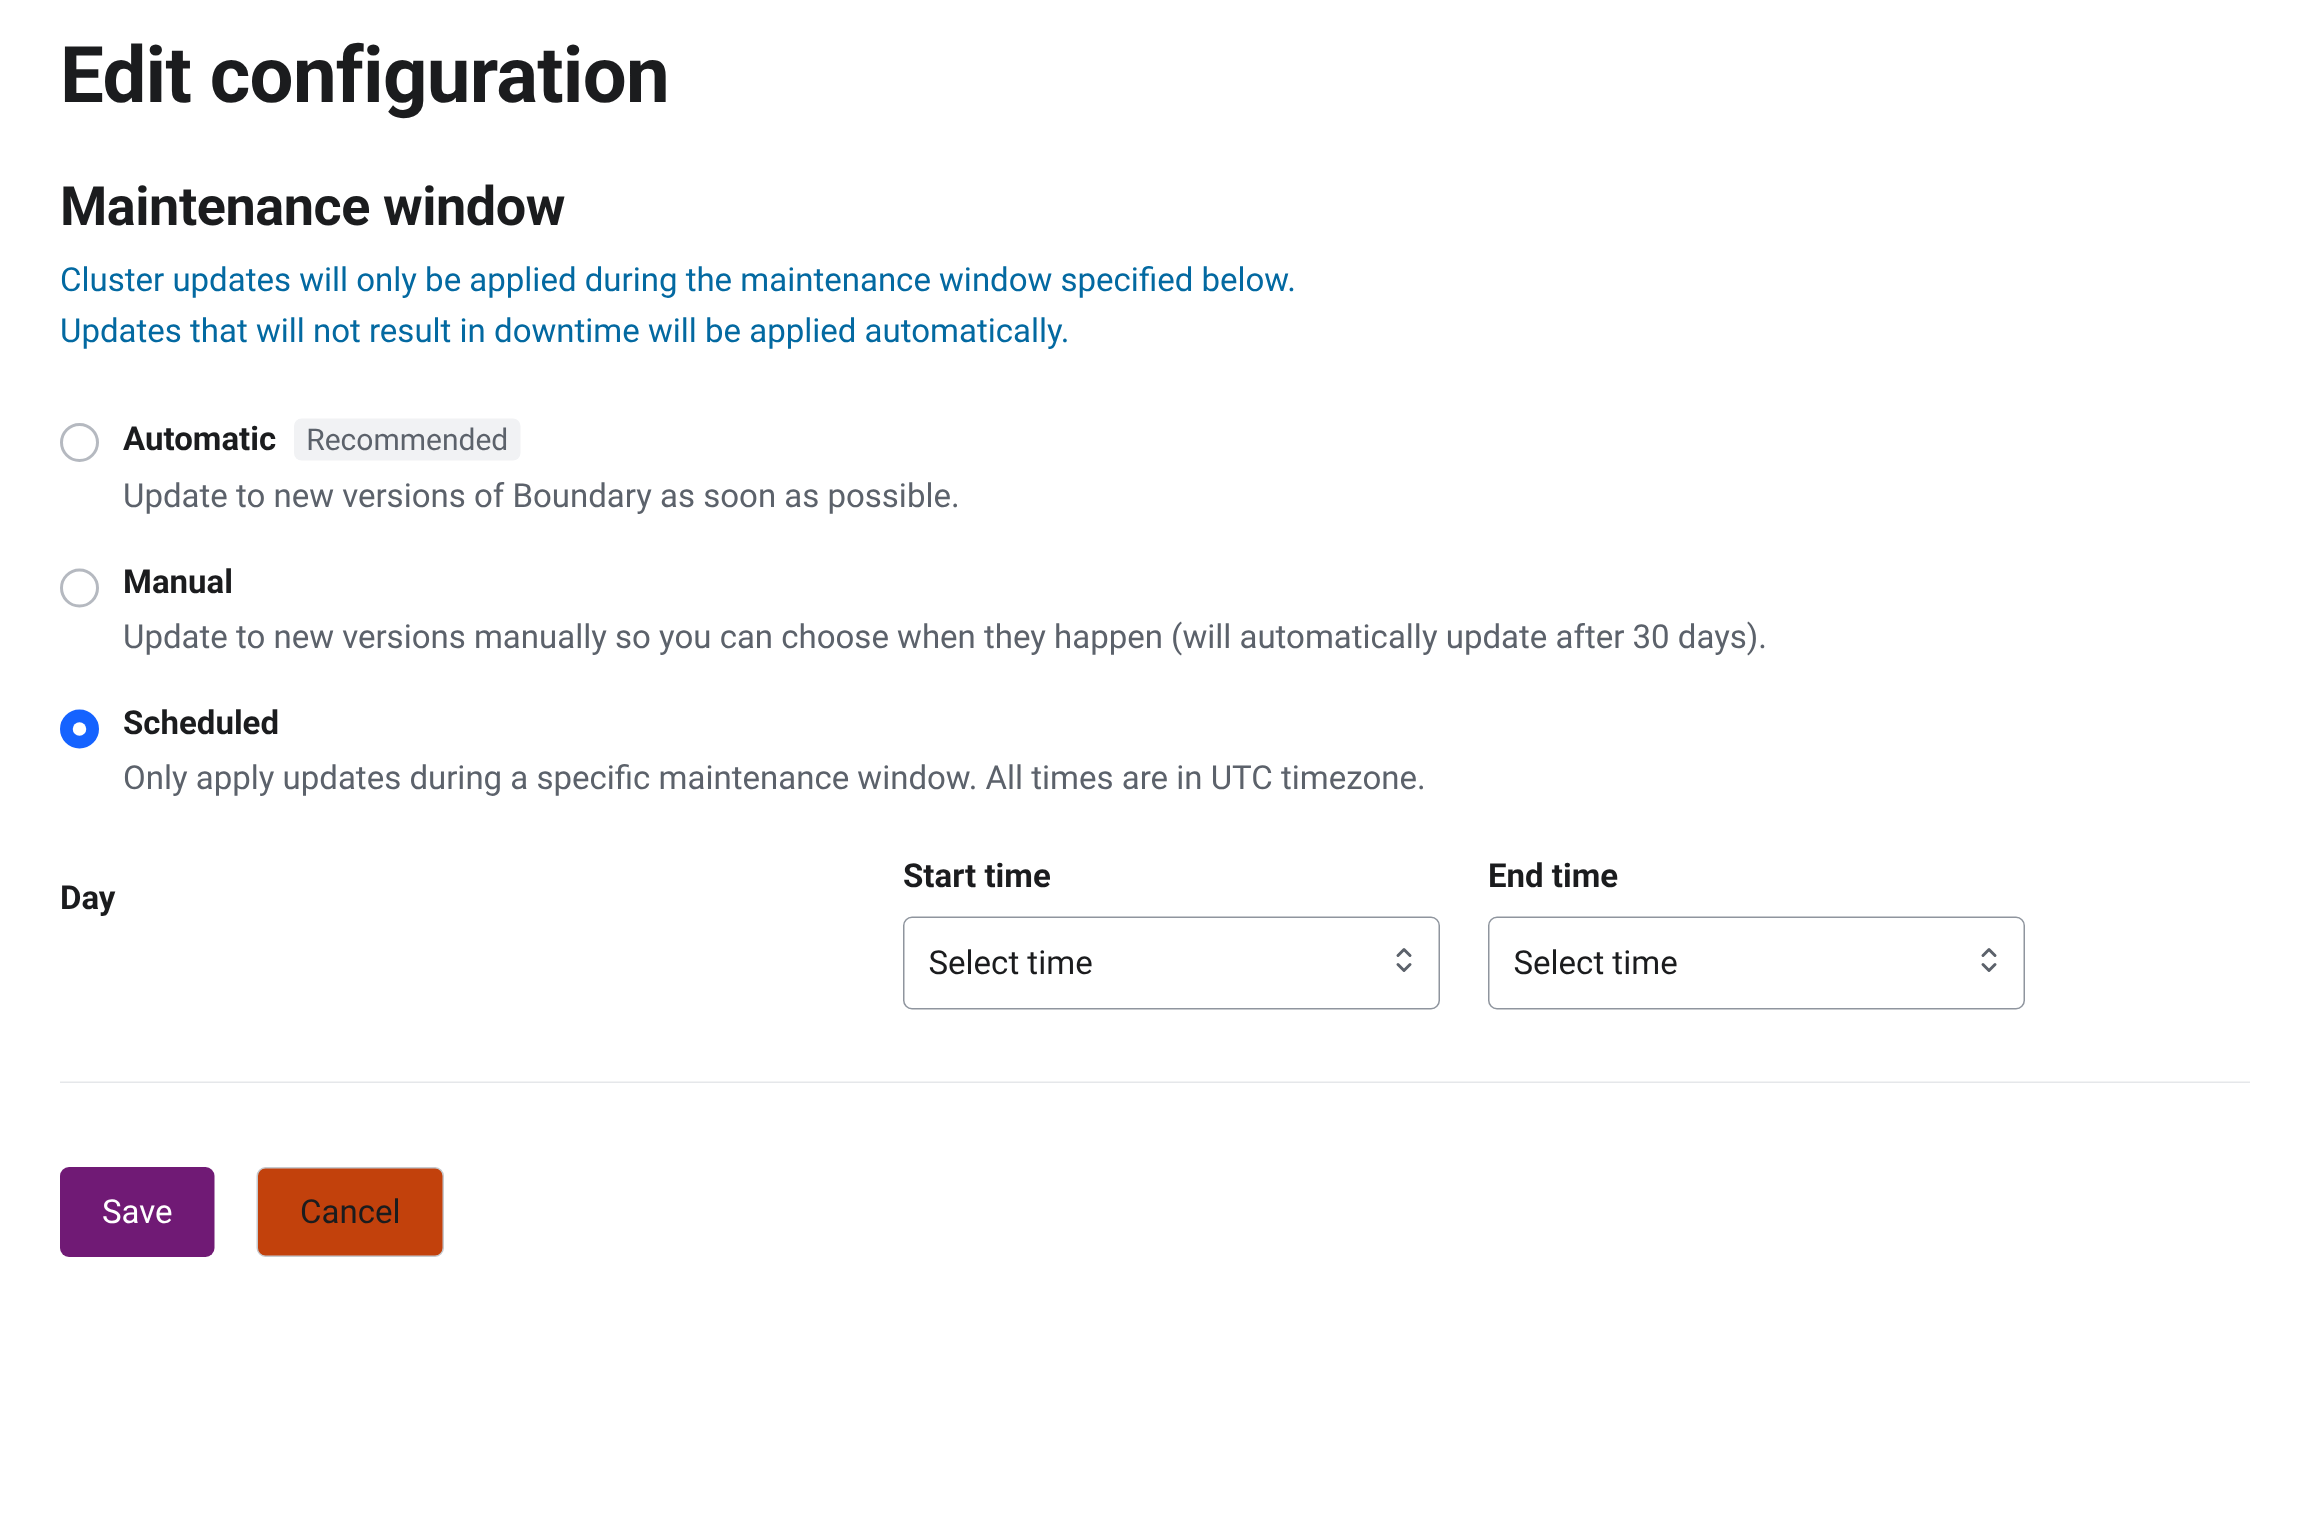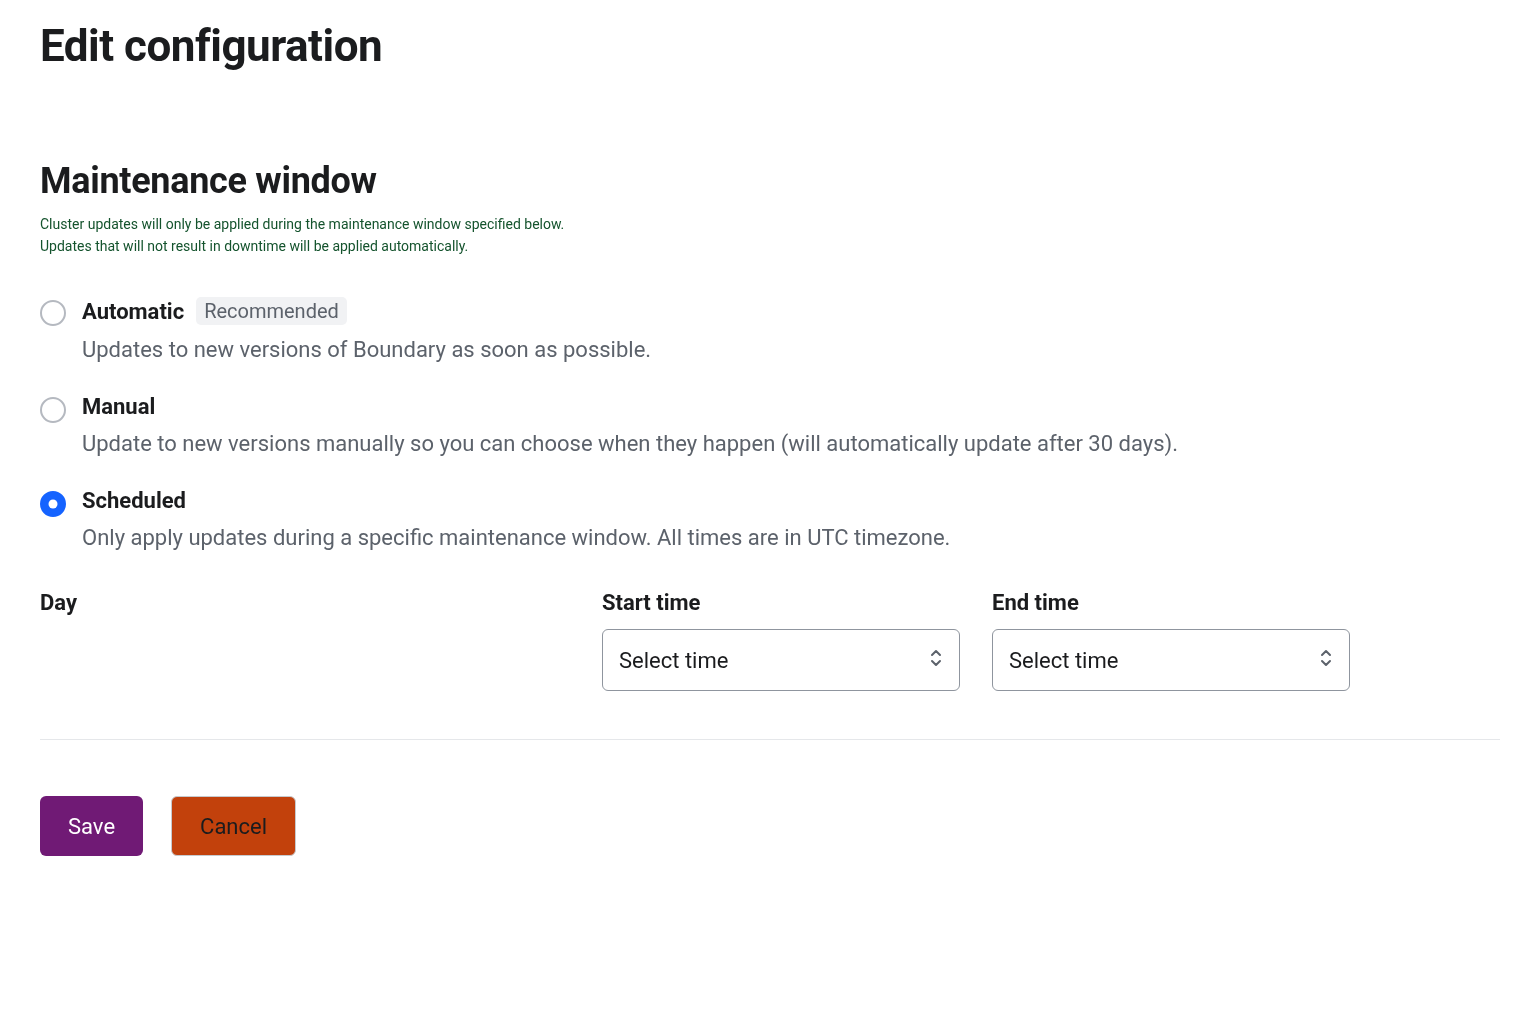--- a/index.html
+++ b/index.html
@@ -7,34 +7,34 @@
       margin: 0;
       padding: 0;
     }
     body {
       font-family: -apple-system, BlinkMacSystemFont, "Segoe UI", Roboto, Helvetica, Arial, sans-serif;
       padding: 20px 40px;
       color: #1b1c1e;
       background: #ffffff;
     }
     h1.page-title {
-      font-size: 44px;
-      font-weight: 700;
-      margin-bottom: 88px;
+      font-size: 52px;
+      font-weight: 700;
+      margin-bottom: 36px;
       letter-spacing: -0.5px;
     }
     h2.section-title {
       font-size: 36px;
       font-weight: 700;
       margin-bottom: 12px;
       letter-spacing: -0.3px;
     }
     .section-description {
-      font-size: 14px;
-      color: #14532d;
+      font-size: 22px;
+      color: #0369a1;
       line-height: 1.55;
       margin-bottom: 40px;
     }
     .radio-group {
       margin-bottom: 36px;
       margin-top: 12px;
     }
     .radio-row {
       display: flex;
       align-items: flex-start;
@@ -101,20 +101,21 @@
       display: flex;
       gap: 32px;
       margin-bottom: 48px;
     }
     .field {
       display: flex;
       flex-direction: column;
     }
     .field.day {
       flex: 0 0 530px;
+      margin-top: 15px;
     }
     .field.time {
       flex: 0 0 358px;
     }
     .field-label {
       font-size: 22px;
       font-weight: 700;
       margin-bottom: 14px;
       color: #1b1c1e;
     }
@@ -191,21 +192,21 @@
 
   <div class="radio-row">
     <div class="radio-input">
       <span class="radio-circle"></span>
     </div>
     <div class="radio-content">
       <div class="radio-label-line">
         <span class="radio-label">Automatic</span>
         <span class="badge">Recommended</span>
       </div>
-      <div class="radio-desc">Updates to new versions of Boundary as soon as possible.</div>
+      <div class="radio-desc">Update to new versions of Boundary as soon as possible.</div>
     </div>
   </div>
 
   <div class="radio-row">
     <div class="radio-input">
       <span class="radio-circle"></span>
     </div>
     <div class="radio-content">
       <div class="radio-label-line">
         <span class="radio-label">Manual</span>

